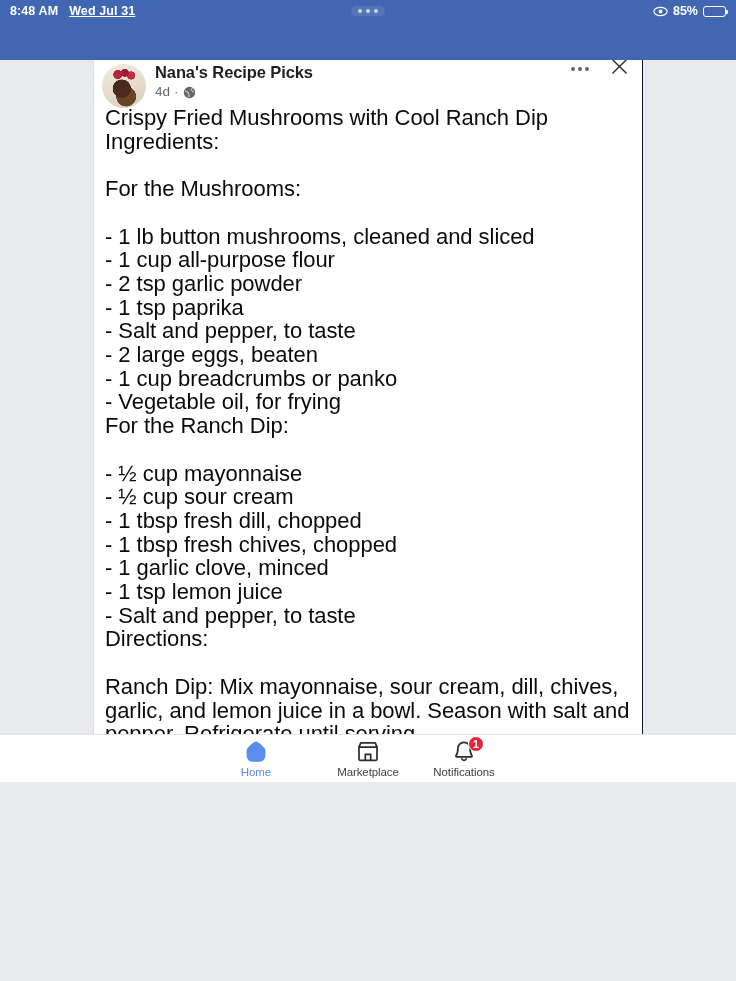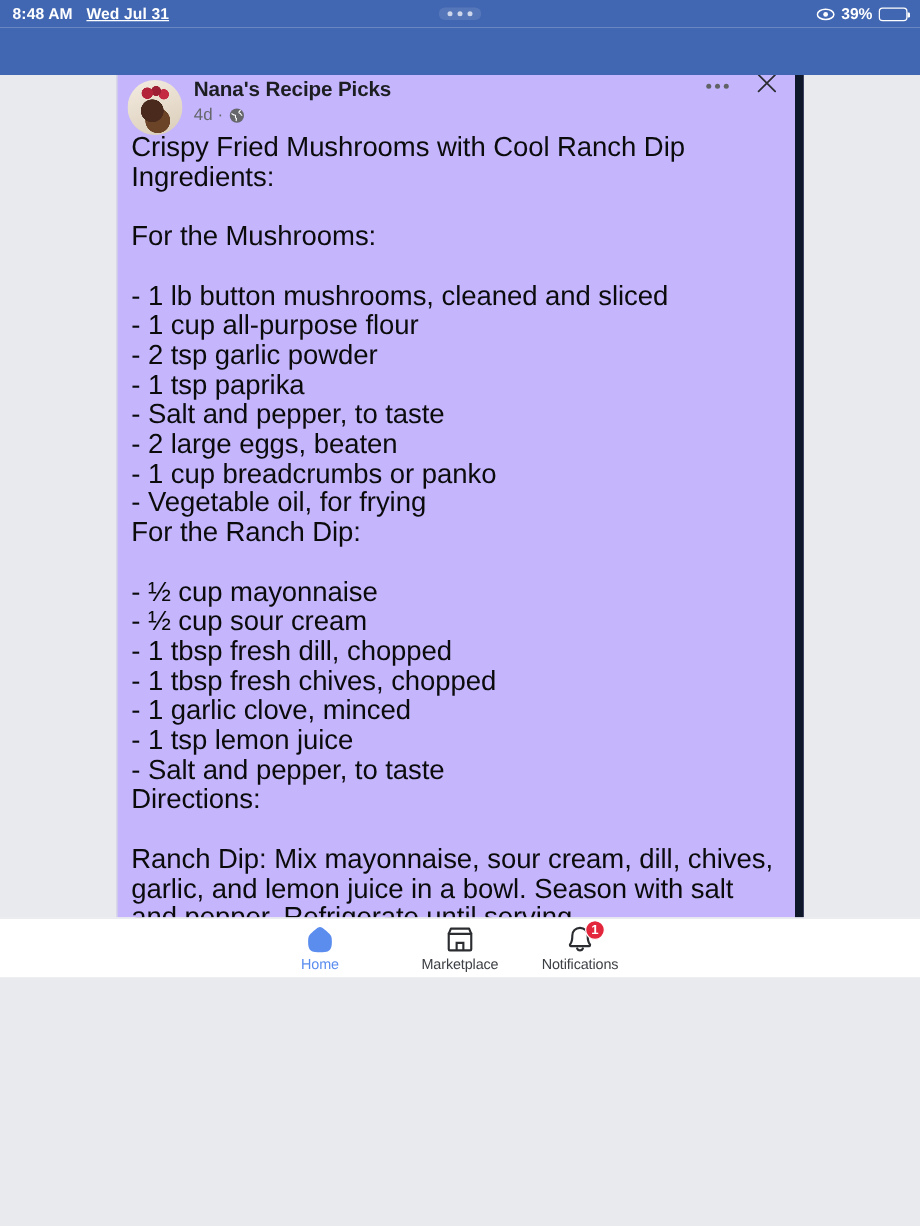--- a/index.html
+++ b/index.html
@@ -84,22 +84,22 @@
   .user-name { color: #ffffff; font-size: 15px; letter-spacing: 0.1px; }
   .hdr-divider { width: 1px; height: 22px; background: rgba(255,255,255,0.28); margin: 0 2px; }
   .chevron-btn {
     width: 22px; height: 22px; display: flex; align-items: center; justify-content: center;
   }
 
   
   .page-bg { position: absolute; top: 56px; left: 0; width: 736px; bottom: 48px; background: #e9eaee; }
   .post-card {
     position: absolute; top: 56px; left: 93px; width: 550px; bottom: 48px;
-    background: #c4b5fd;
-    border-left: 1px solid #dddfe2; border-right: 7px solid #0f172a;
+    background: #ffffff;
+    border-left: 1px solid #dddfe2; border-right: 1px solid #0f172a;
     overflow: hidden;
   }
 
   
   .post-head {
     position: absolute; top: 0px; left: 0; right: 0; height: 50px;
     display: flex; align-items: flex-start; padding: 2px 12px 0 8px;
   }
   .page-avatar {
     width: 44px; height: 44px; border-radius: 50%; flex: none;
@@ -175,21 +175,21 @@
           <i></i>
           <i></i>
           <i></i>
         </span>
     </div>
     <div class="sb-right">
       <svg class="eye-icon" width="15" height="11" viewBox="0 0 15 11">
         <ellipse cx="7.5" cy="5.5" rx="6.6" ry="4.1" fill="none" stroke="#ffffff" stroke-width="1.2"></ellipse>
         <circle cx="7.5" cy="5.5" r="1.9" fill="#ffffff"></circle>
       </svg>
-      <span>39%</span>
+      <span>85%</span>
       <span class="battery"><span class="fill" style="width:85%"></span></span>
     </div>
   </div>
 
   <div class="fb-header"></div>
 
   <div class="search-pill">
     <span>Search Facebook</span>
   </div>
 

